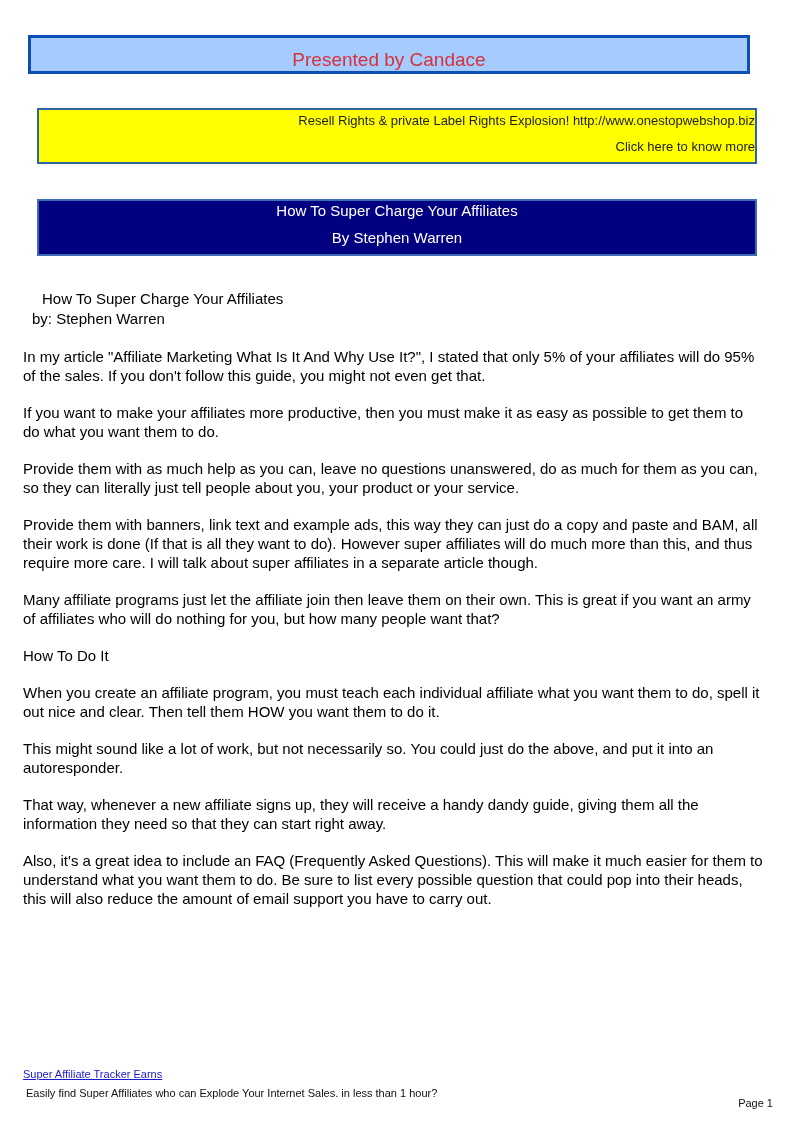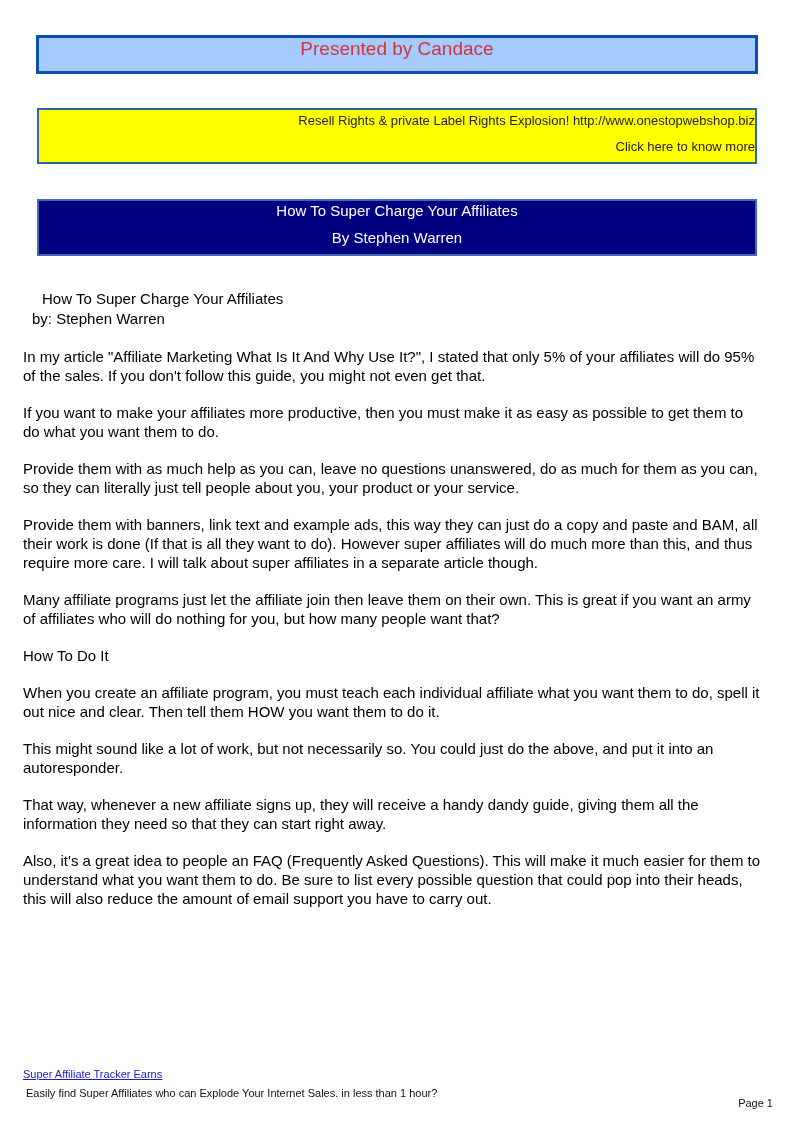--- a/index.html
+++ b/index.html
@@ -1,20 +1,20 @@
 <!DOCTYPE html>
 <html><head>
 <meta charset="utf-8">
 <style>
   html, body { margin: 0; padding: 0; background: #ffffff; }
   body { width: 793px; height: 1122px; position: relative; overflow: hidden;
          font-family: "Liberation Sans", sans-serif; color: #000; }
 
-  .banner-presented { position: absolute; left: 36px; top: 35px; width: 716px; height: 33px;
-         background: #a6cbff; border: 3px solid #0b4fb3; display: flex; align-items: flex-start; justify-content: center; }
+  .banner-presented { position: absolute; left: 28px; top: 35px; width: 716px; height: 33px;
+         background: #a6cbff; border: 3px solid #0b4fb3; display: flex; align-items: flex-end; justify-content: center; }
   .banner-presented span { color: #d5333a; font-size: 19px; }
 
   .banner-resell { position: absolute; left: 37px; top: 108px; width: 716px; height: 52px;
          background: #ffff00; border: 2px solid #2f64a9; text-align: right; }
   .banner-resell .line1 { position: absolute; left: 0; right: 0; top: 3px; font-size: 13px; color: #222; }
   .banner-resell .line2 { position: absolute; left: 0; right: 0; top: 29px; font-size: 13px; color: #222; cursor: pointer; }
 
   .banner-title { position: absolute; left: 37px; top: 199px; width: 716px; height: 53px;
          background: #000080; border: 2px solid #3e6bb5; text-align: center; color: #ffffff; }
   .banner-title .line1 { position: absolute; left: 0; right: 0; top: 1px; font-size: 15px; }
@@ -53,18 +53,18 @@
 <div class="body">
   <p>In my article "Affiliate Marketing What Is It And Why Use It?", I stated that only 5% of your affiliates will do 95% of the sales. If you don't follow this guide, you might not even get that.</p>
   <p>If you want to make your affiliates more productive, then you must make it as easy as possible to get them to do what you want them to do.</p>
   <p>Provide them with as much help as you can, leave no questions unanswered, do as much for them as you can, so they can literally just tell people about you, your product or your service.</p>
   <p>Provide them with banners, link text and example ads, this way they can just do a copy and paste and BAM, all their work is done (If that is all they want to do). However super affiliates will do much more than this, and thus require more care. I will talk about super affiliates in a separate article though.</p>
   <p>Many affiliate programs just let the affiliate join then leave them on their own. This is great if you want an army of affiliates who will do nothing for you, but how many people want that?</p>
   <p>How To Do It</p>
   <p>When you create an affiliate program, you must teach each individual affiliate what you want them to do, spell it out nice and clear. Then tell them HOW you want them to do it.</p>
   <p>This might sound like a lot of work, but not necessarily so. You could just do the above, and put it into an autoresponder.</p>
   <p>That way, whenever a new affiliate signs up, they will receive a handy dandy guide, giving them all the information they need so that they can start right away.</p>
-  <p>Also, it's a great idea to people an FAQ (Frequently Asked Questions). This will make it much easier for them to understand what you want them to do. Be sure to list every possible question that could pop into their heads, this will also reduce the amount of email support you have to carry out.</p>
+  <p>Also, it's a great idea to include an FAQ (Frequently Asked Questions). This will make it much easier for them to understand what you want them to do. Be sure to list every possible question that could pop into their heads, this will also reduce the amount of email support you have to carry out.</p>
 </div>
 
 <a class="footer-link">Super Affiliate Tracker Earns</a>
 <div class="footer-note">Easily find Super Affiliates who can Explode Your Internet Sales. in less than 1 hour?</div>
 <div class="page-number">Page 1</div>
 
 </body></html>

